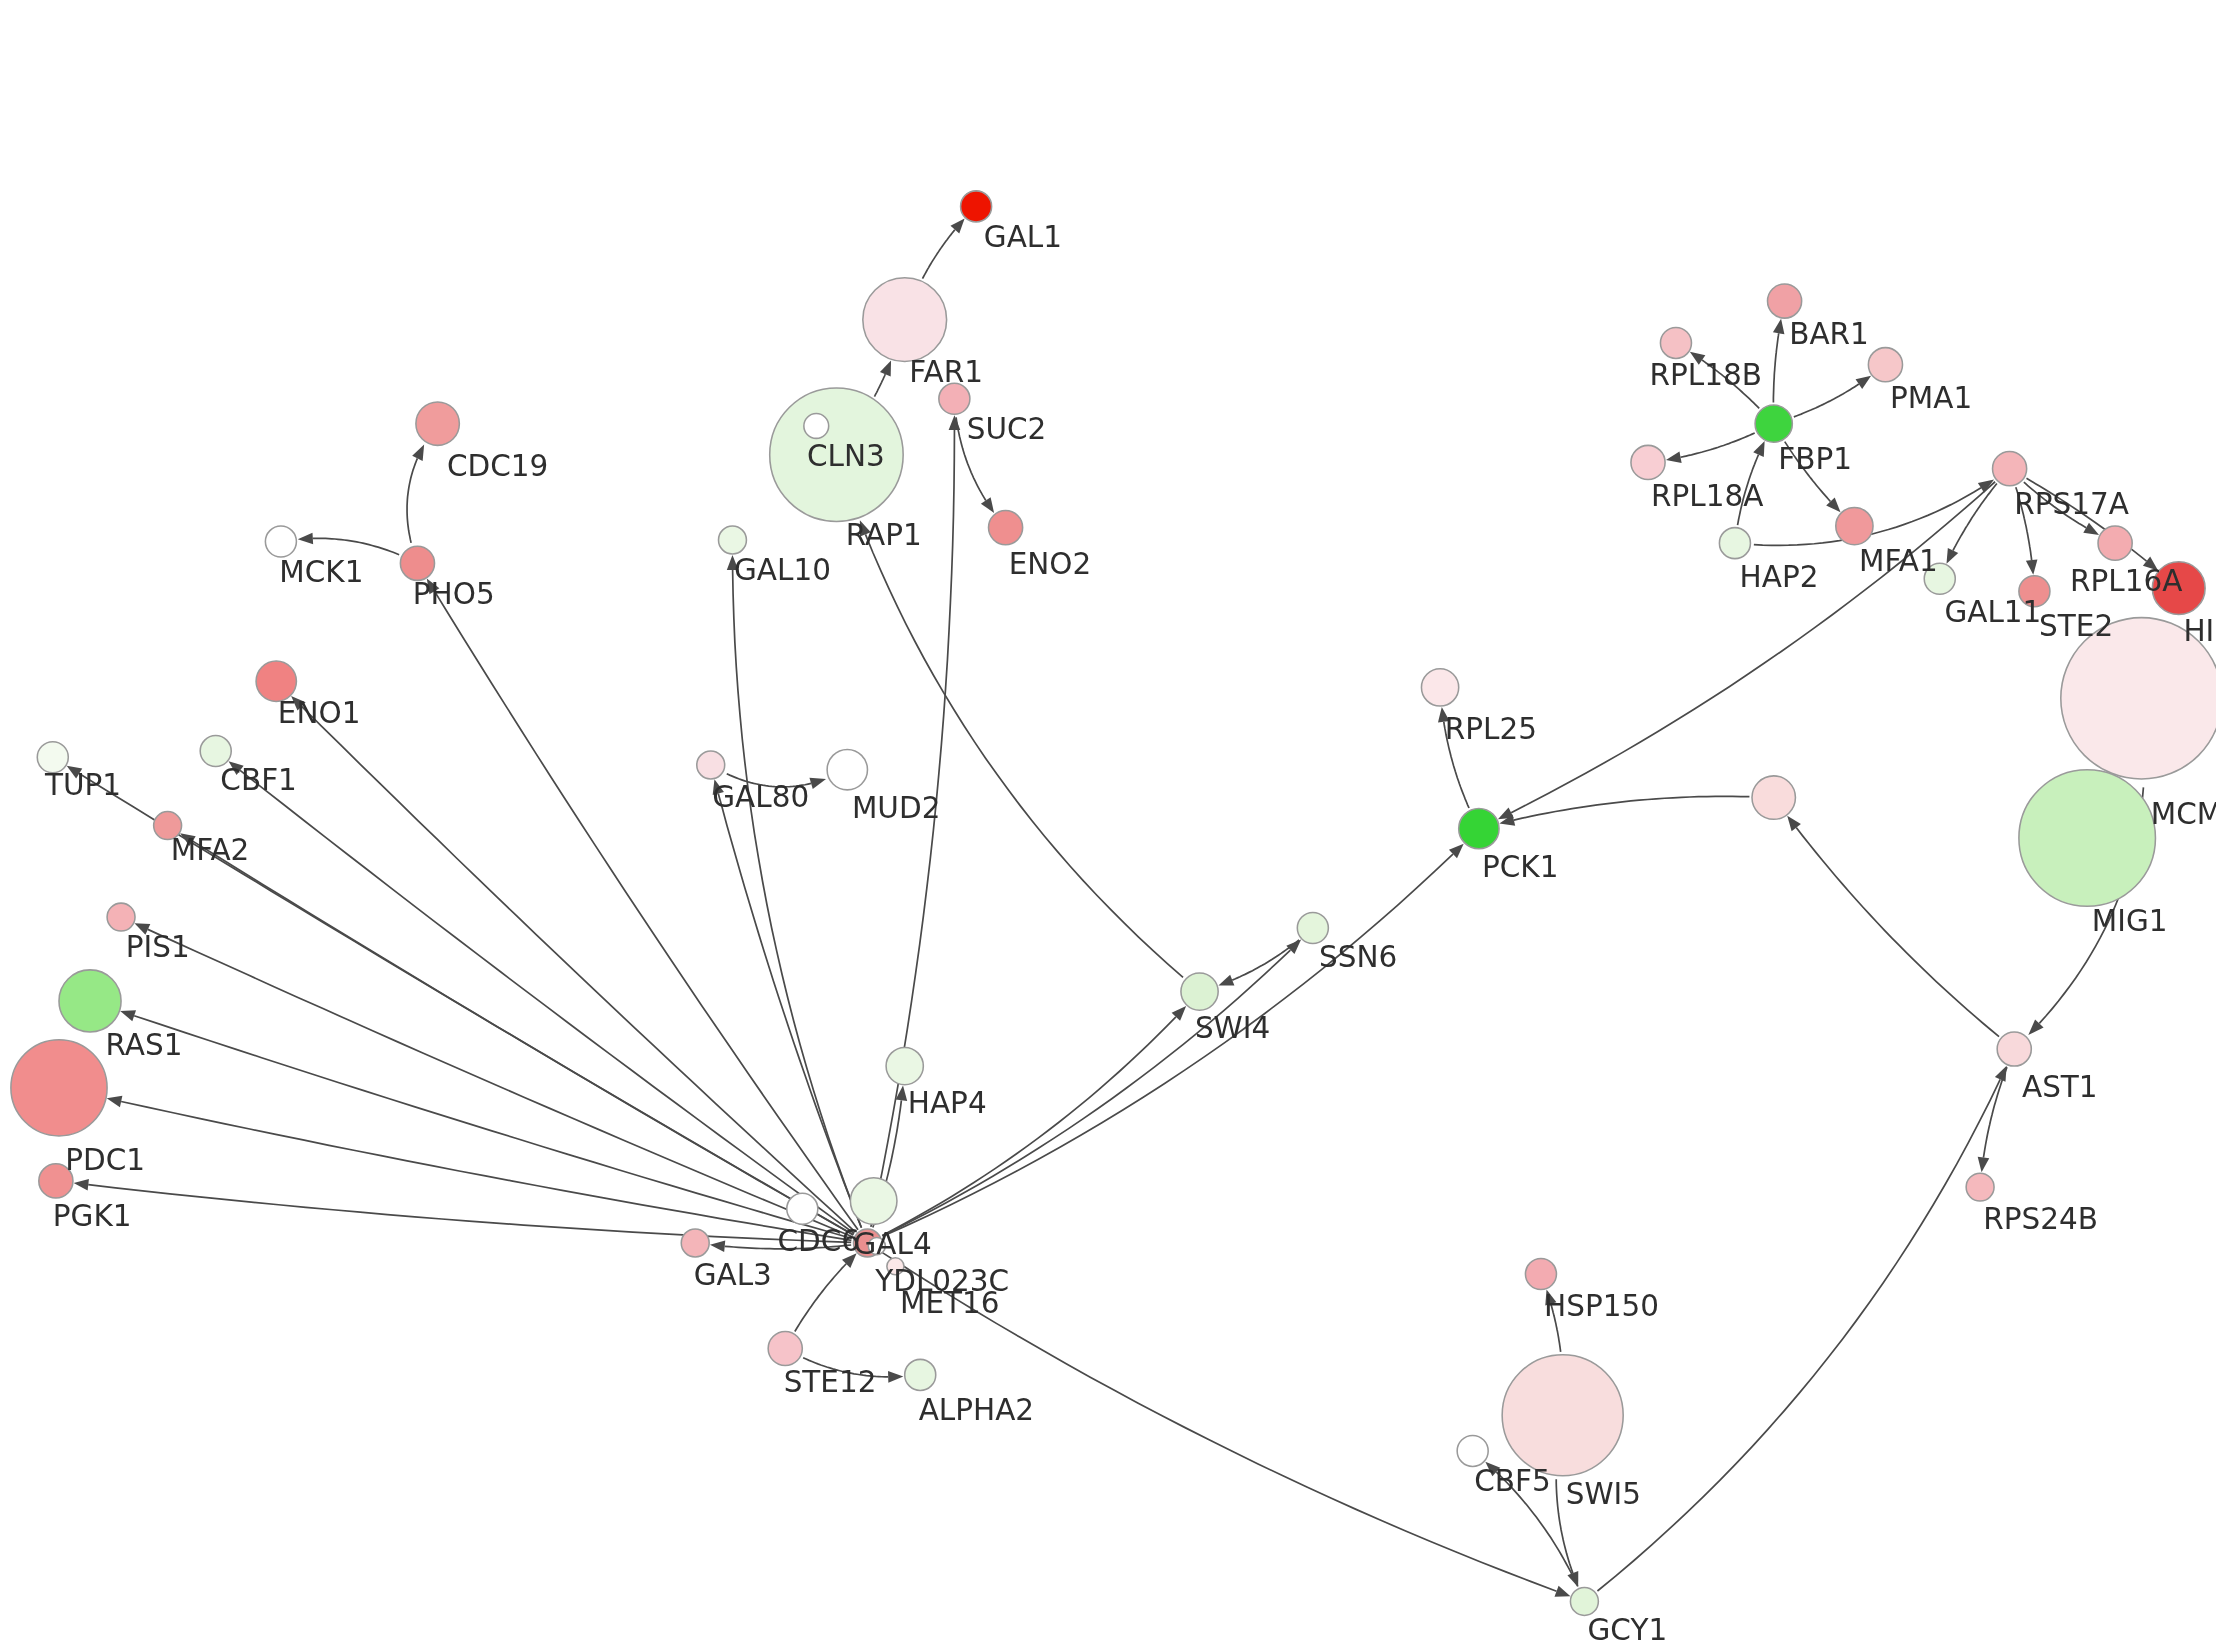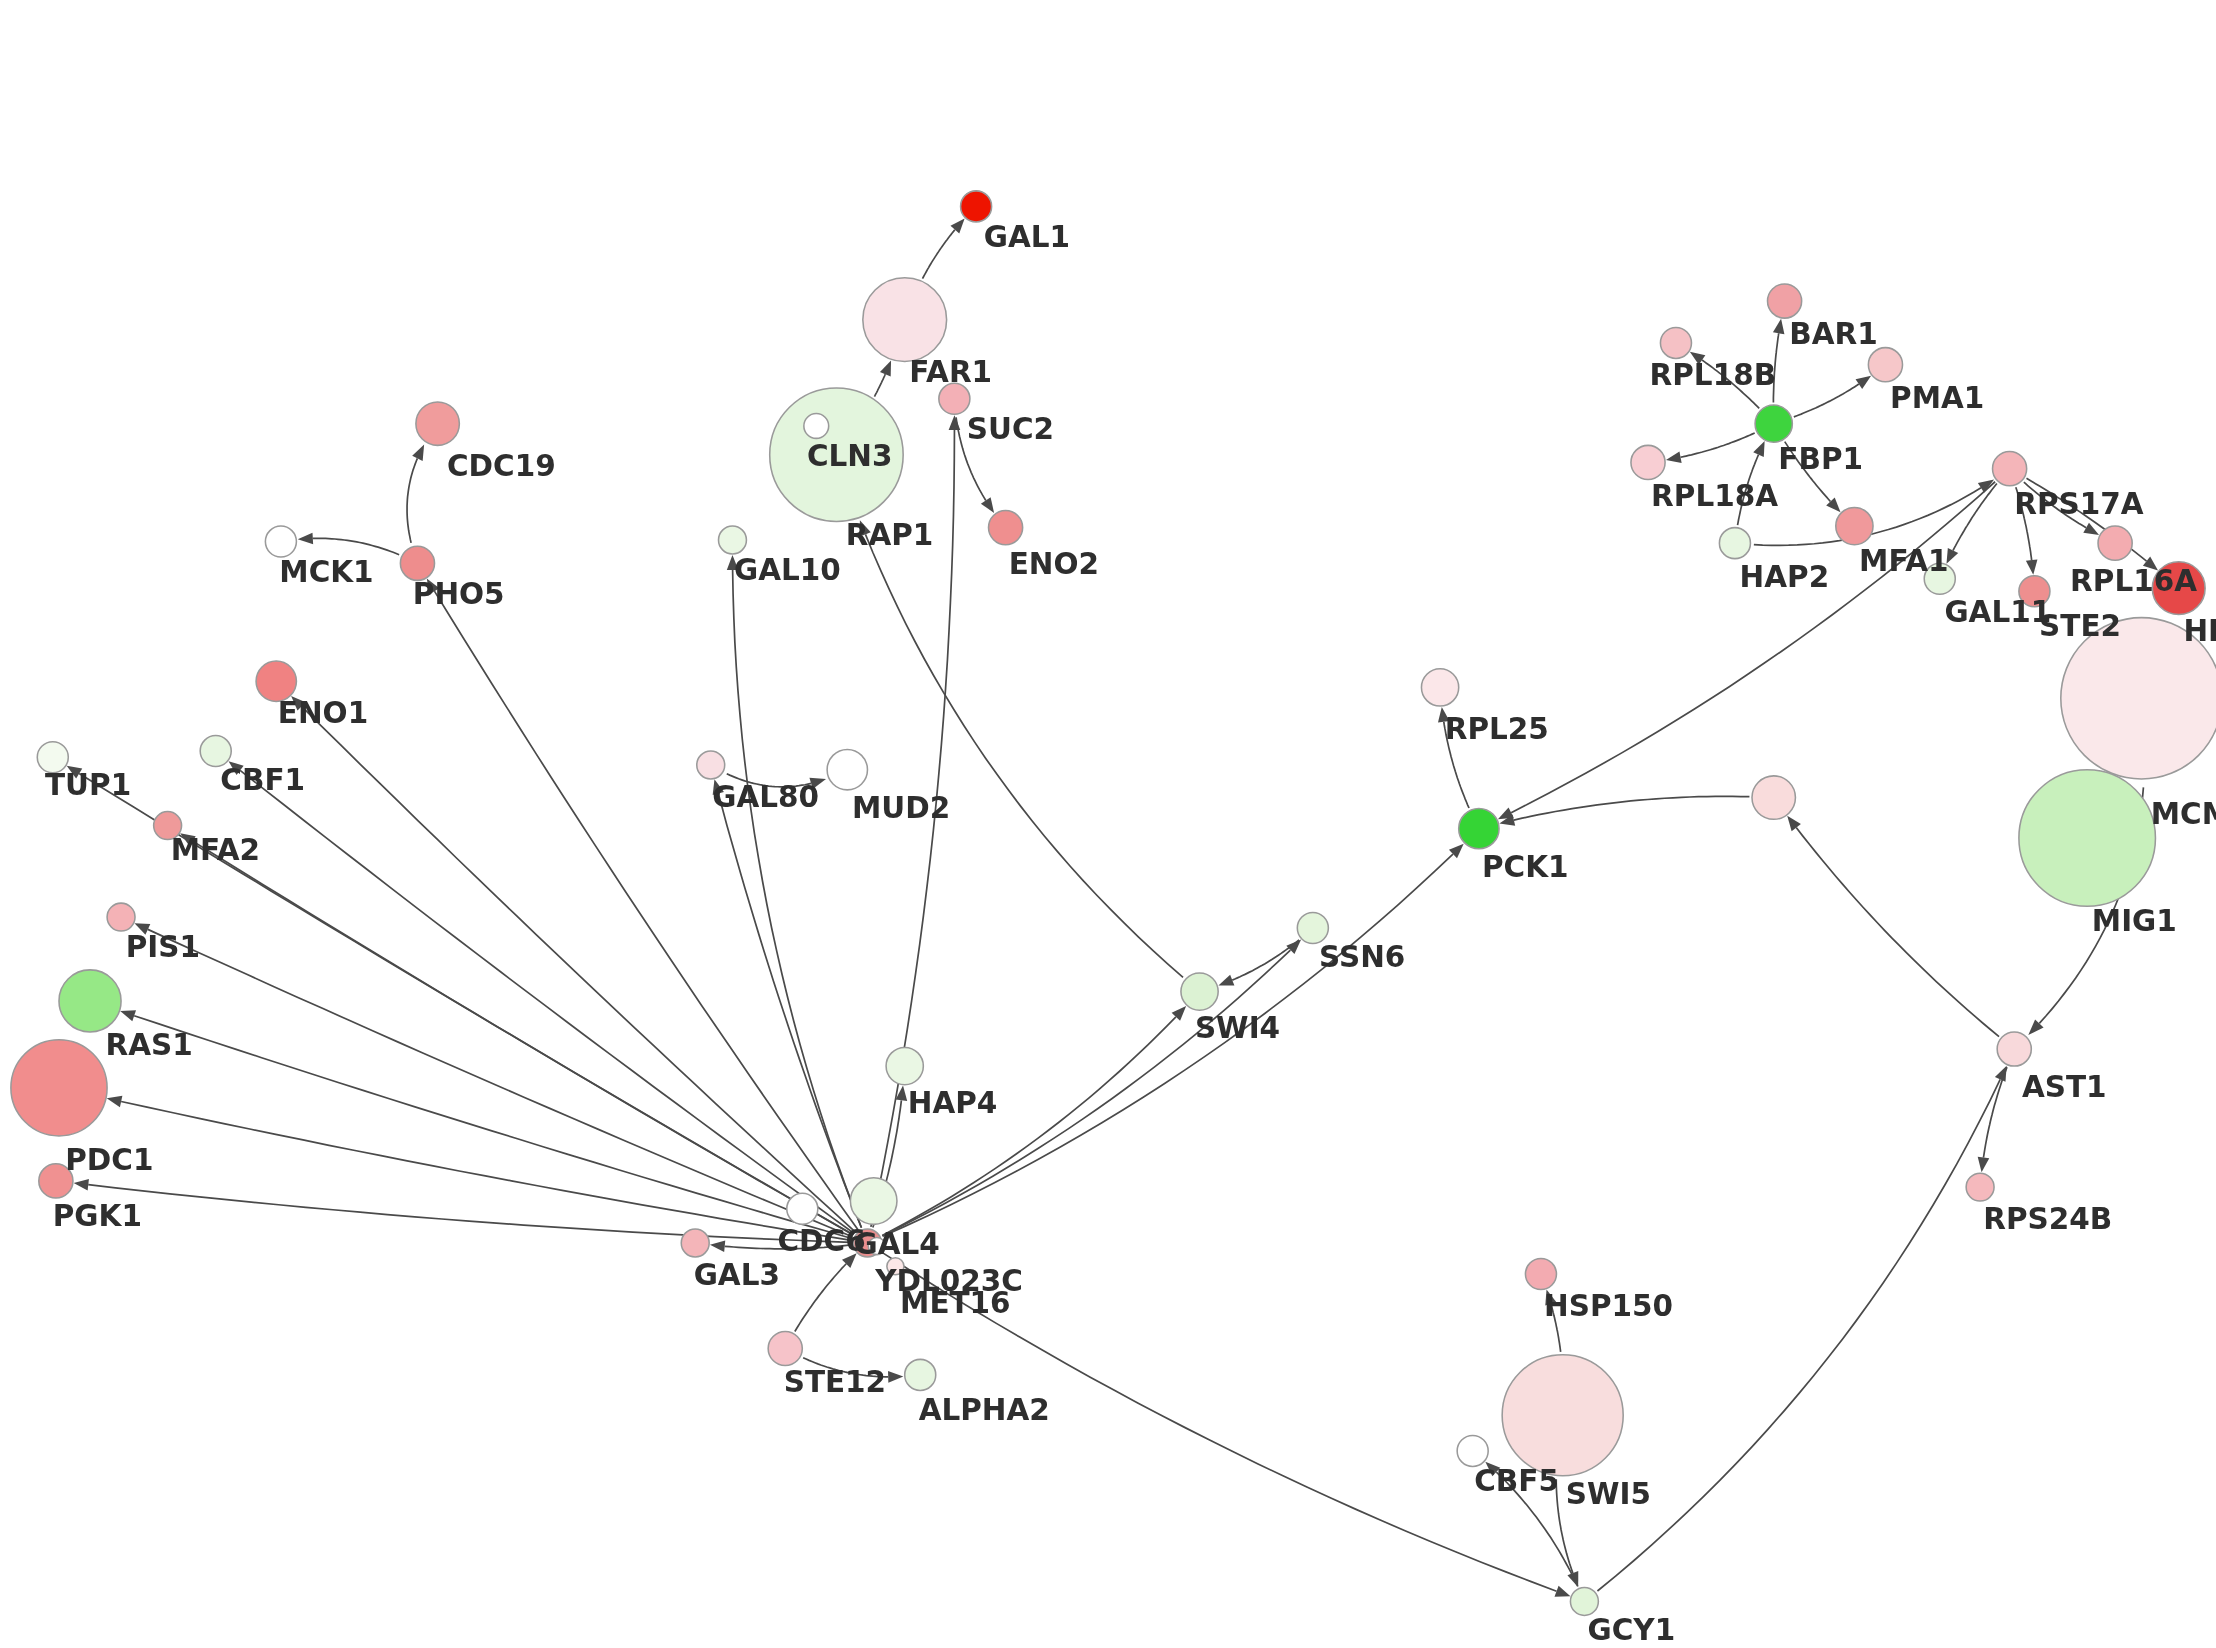--- a/index.html
+++ b/index.html
@@ -1,16 +1,16 @@
 <!DOCTYPE html>
 <html style="font-size:12.4px"><head>
 <meta charset="utf-8">
 <style>
   html,body{margin:0;padding:0;background:#ffffff;}
-  #canvas-wrap{position:relative;width:2216px;height:1648px;background:#ffffff;overflow:hidden;font-weight:bold;}
+  #canvas-wrap{position:relative;width:2216px;height:1648px;background:#ffffff;overflow:hidden;}
   svg{display:block;}
   path.edge{fill:none;stroke:#4a4a4a;stroke-width:2.2px;}
   polygon.arrow{fill:#4a4a4a;stroke:none;}
   circle.node{stroke:#9a9a9a;stroke-width:2px;}
   text.nlabel{font-family:"DejaVu Sans","Liberation Sans",sans-serif;font-size:38px;fill:#2e2e2e;}
 </style>
 </head>
 <body>
 
 <div id="canvas-wrap">

